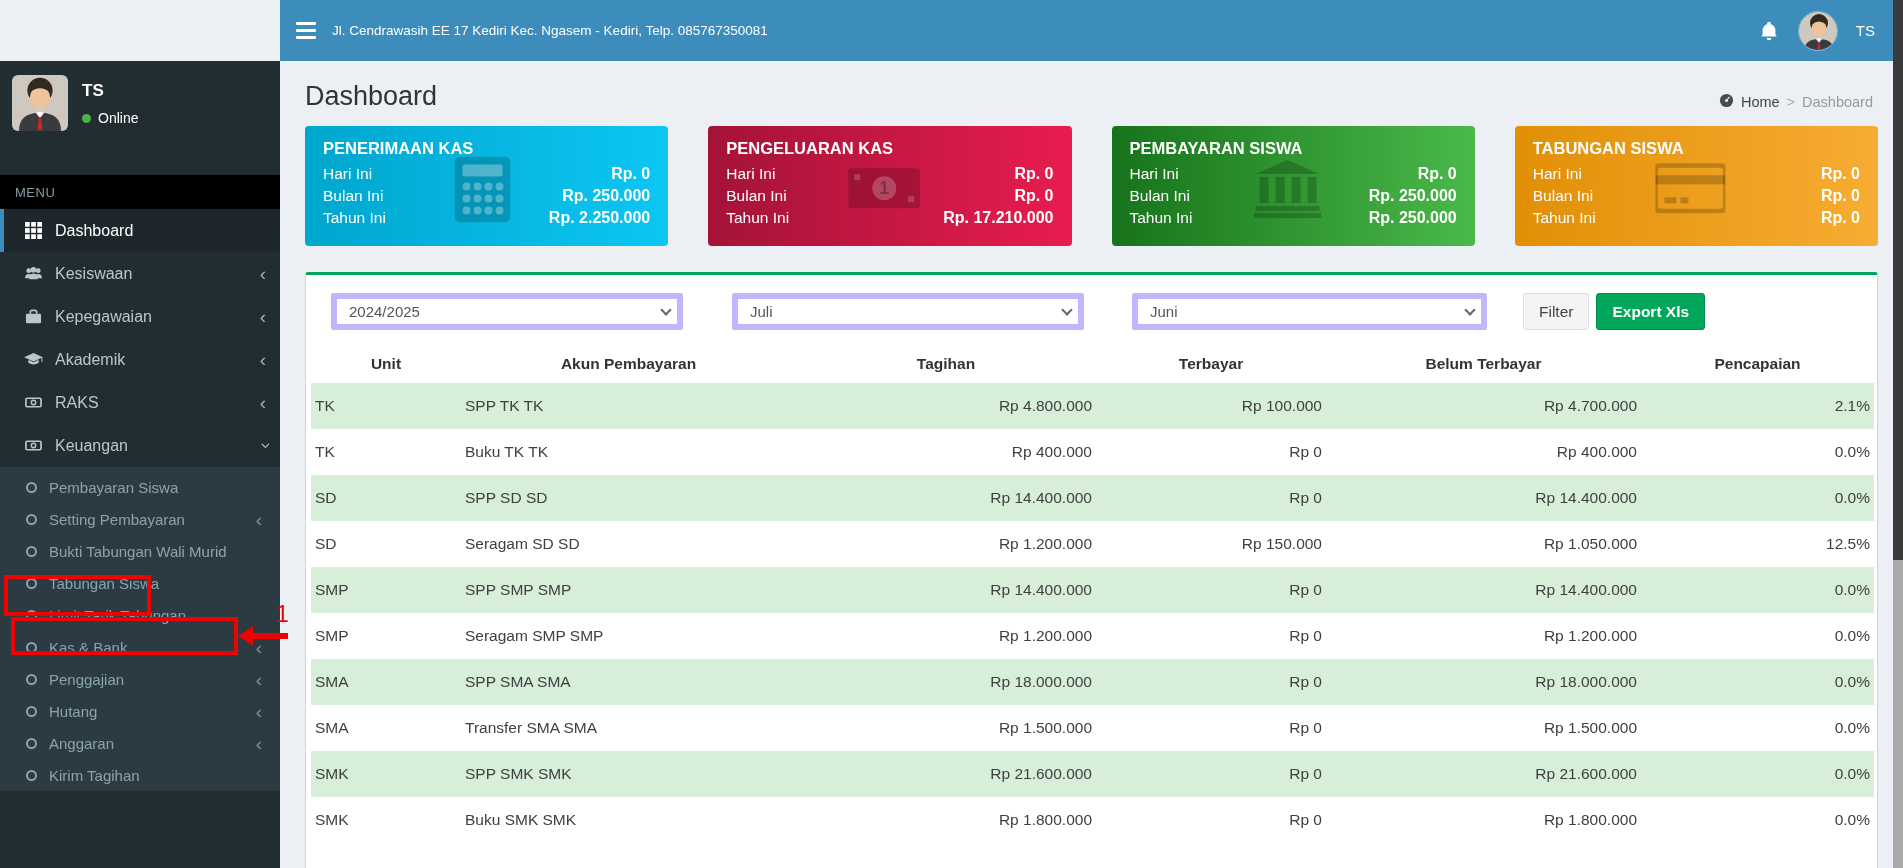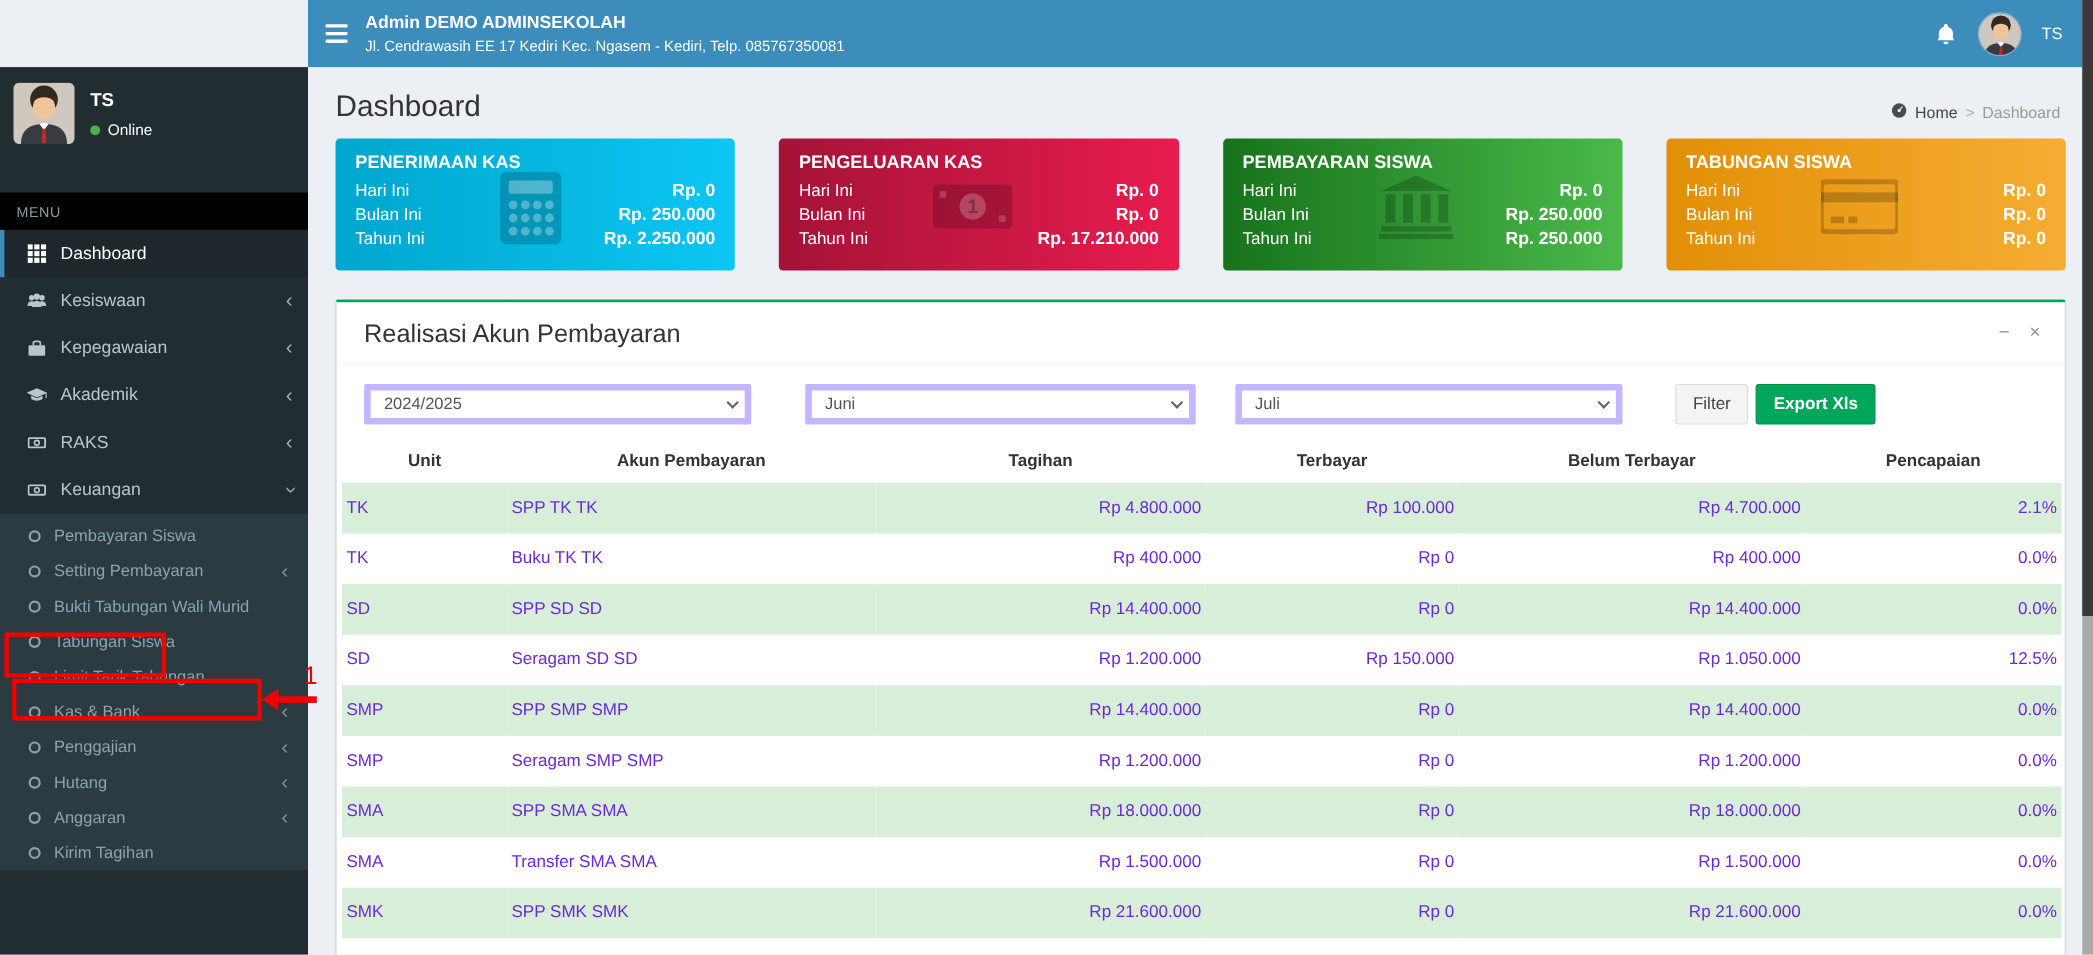--- a/index.html
+++ b/index.html
@@ -95,21 +95,21 @@
   .w3 { width:355px; margin-right:36px; }
   .f-caret { position:absolute; right:13px; top:13px; width:8px; height:8px;
              border-right:2px solid #666; border-bottom:2px solid #666; transform:rotate(45deg); pointer-events:none; }
   .btn { height:37px; border-radius:3px; font-family:inherit; font-size:15.5px; padding:0 15px; cursor:pointer; }
   .btn-default { background:#f4f4f4; border:1px solid #ddd; color:#444; margin-right:7px; }
   .btn-success { background:#00a65a; border:1px solid #008d4c; color:#fff; font-weight:bold; }
 
   
   table.realisasi { width:calc(100% - 10px); margin:0 5px; border-collapse:collapse; table-layout:fixed; }
   table.realisasi th { font-size:15.5px; font-weight:bold; color:#333; text-align:center; padding:9px 4px 10px 4px; }
-  table.realisasi td { font-size:15.5px; color:#6d28d9; padding:14px 4px; }
+  table.realisasi td { font-size:15.5px; color:#404040; padding:14px 4px; }
   tbody tr:nth-child(odd) { background:#d7eed9; }
   td.c-unit { text-align:left; padding-left:38px; }
   td.c-akun { text-align:left; padding-left:10px; }
   td.c-num  { text-align:right; padding-right:20px; }
   td.c-pct  { text-align:right; padding-right:18px; }
 
   
   .anno-box { position:absolute; border:4px solid #ee0202; z-index:60; }
   .anno-1 { left:4px; top:575px; width:147px; height:41px; }
   .anno-2 { left:11px; top:617px; width:227px; height:38px; }
@@ -127,21 +127,20 @@
 <body>
 
 <header class="main-header">
   <nav class="navbar">
     <div class="hamburger">
       <span></span>
         <span></span>
         <span></span>
     </div>
     <div class="nav-titles">
-      <div class="nav-title">Admin DEMO ADMINSEKOLAH</div>
       <div class="nav-subtitle">Jl. Cendrawasih EE 17 Kediri Kec. Ngasem - Kediri, Telp. 085767350081</div>
     </div>
     <div class="nav-right">
       <span class="bell">
         <svg viewBox="0 0 24 24" width="22" height="22" fill="#fff">
           <path d="M12 2 C10.9 2 10 2.9 10 4 L10 4.6 C7.1 5.4 5 8 5 11 L5 16 L3.5 18 L20.5 18 L19 16 L19 11 C19 8 16.9 5.4 14 4.6 L14 4 C14 2.9 13.1 2 12 2 Z M9.5 19.5 A2.5 2.5 0 0 0 14.5 19.5 Z"></path>
         </svg>
       </span>
       <span class="nav-avatar">
         <svg viewBox="0 0 40 40" width="40" height="40">
@@ -430,44 +429,37 @@
           <rect x="0" y="2" width="70" height="46" rx="5" fill="none" stroke="rgba(0,0,0,0.20)" stroke-width="5"></rect>
           <rect x="0" y="12" width="70" height="9" fill="rgba(0,0,0,0.20)"></rect>
           <rect x="9" y="34" width="12" height="6" fill="rgba(0,0,0,0.20)"></rect>
           <rect x="25" y="34" width="8" height="6" fill="rgba(0,0,0,0.20)"></rect>
         </svg>
       </span>
     </div>
   </div>
 
   <div class="panel">
-    <div class="panel-heading">
-      <span class="panel-title">Realisasi Akun Pembayaran</span>
-      <span class="panel-tools">
-        <span class="tool-btn">−</span>
-        <span class="tool-btn">×</span>
-      </span>
-    </div>
 
     <div class="filter-row">
       <span class="f-select-wrap w1">
         <select class="f-select">
           <option>2024/2025</option>
         </select>
         <span class="f-caret"></span>
       </span>
+      <span class="f-select-wrap w2">
+        <select class="f-select">
+          <option>Juli</option>
+        </select>
+        <span class="f-caret"></span>
+      </span>
       <span class="f-select-wrap w3">
         <select class="f-select">
           <option>Juni</option>
-        </select>
-        <span class="f-caret"></span>
-      </span>
-      <span class="f-select-wrap w2">
-        <select class="f-select">
-          <option>Juli</option>
         </select>
         <span class="f-caret"></span>
       </span>
       <button class="btn btn-default">Filter</button>
       <button class="btn btn-success">Export Xls</button>
     </div>
 
     <table class="realisasi">
       <colgroup>
         <col style="width:150px">

